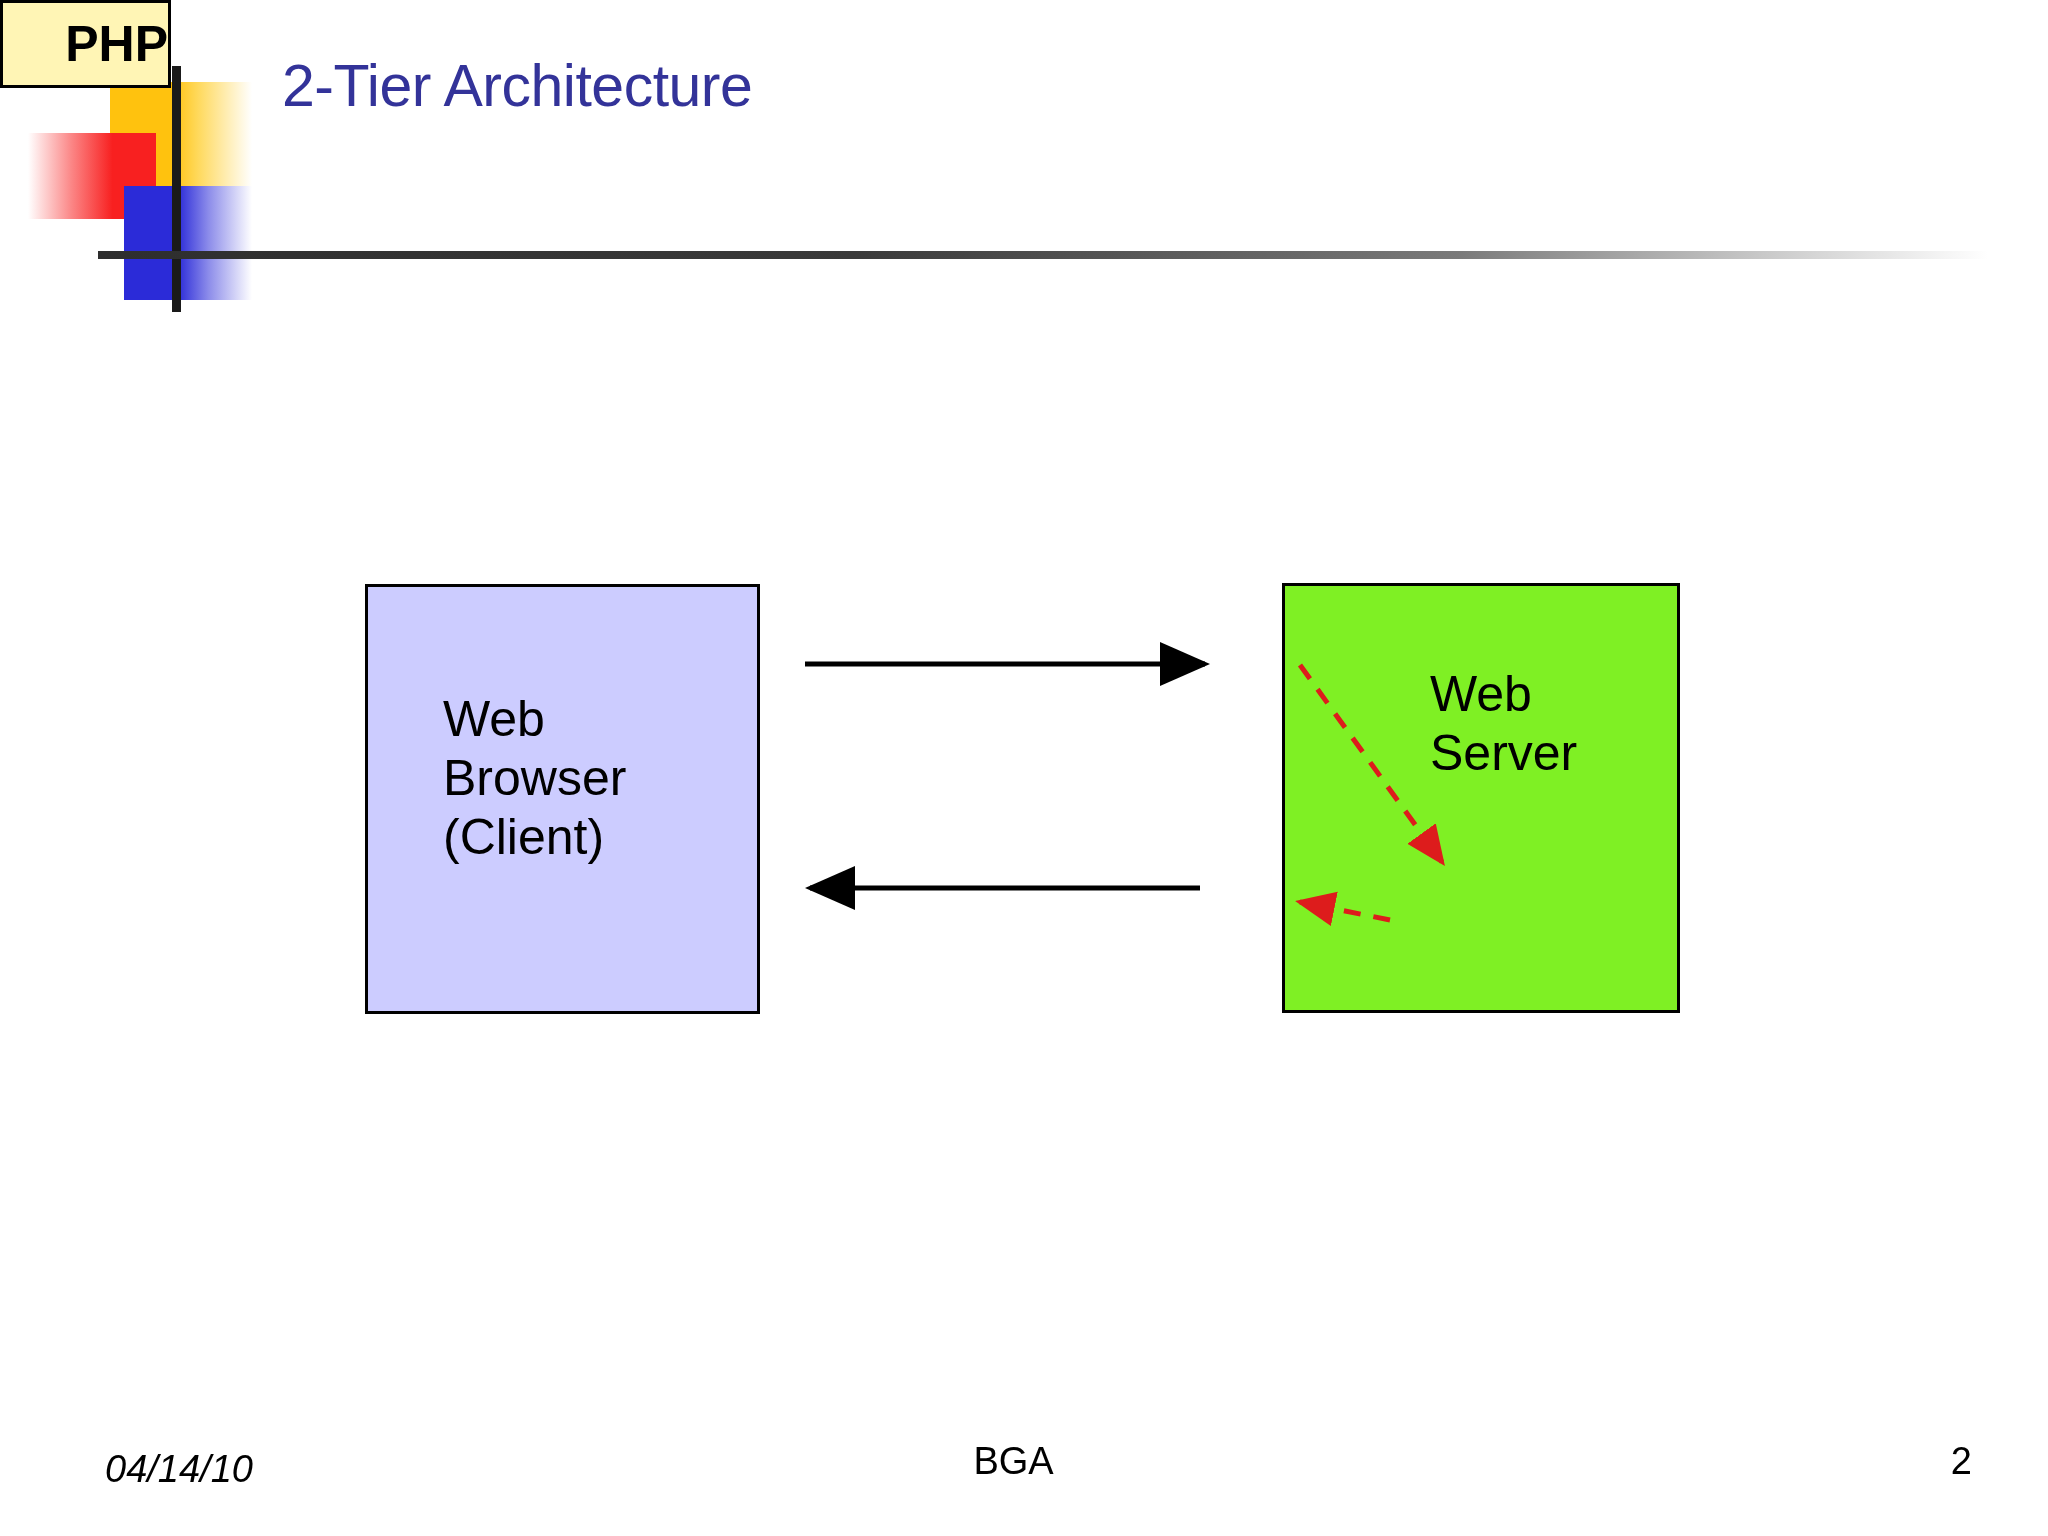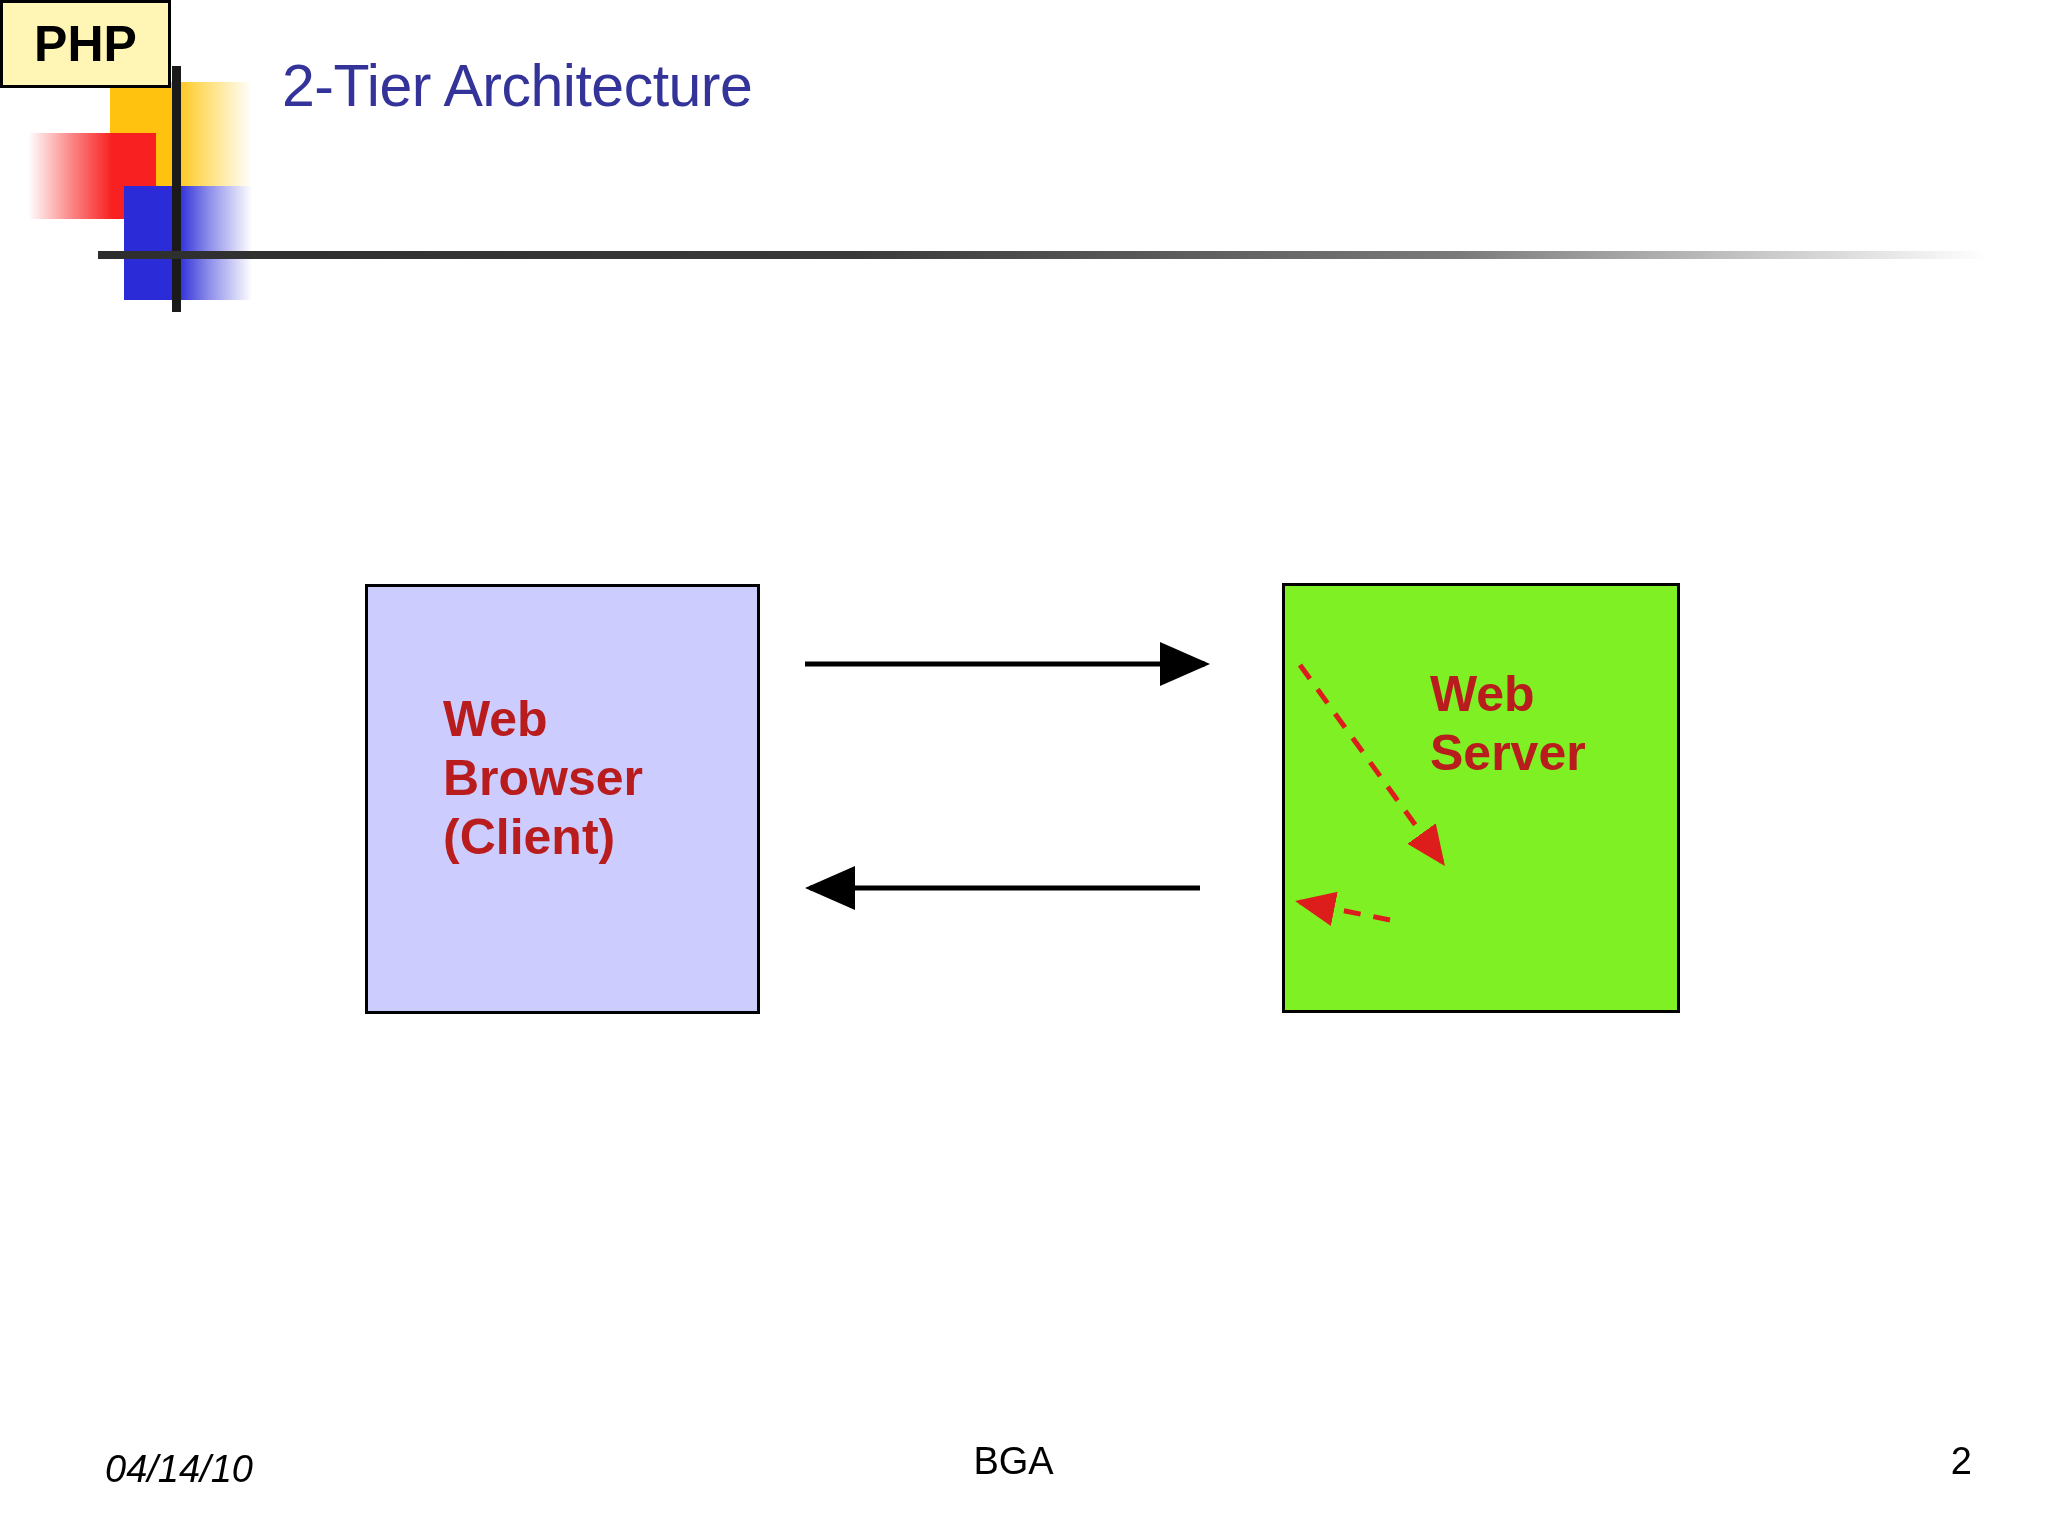--- a/index.html
+++ b/index.html
@@ -116,27 +116,27 @@
   }
   .node-php {
     left: 1400px;
     top: 888px;
     width: 165px;
     height: 82px;
     background: #FFF5B5;
     border: 3px solid #000000;
     display: flex;
     align-items: center;
-    justify-content: center;
+    justify-content: flex-end;
   }
 
   .node-label {
     position: absolute;
-    font-weight: bold;
-    color: #b91c1c;
+    font-weight: normal;
+    color: #000000;
     font-size: 50px;
     line-height: 1.18;
     white-space: pre-line;
   }
   .label-browser {
     left: 443px;
     top: 690px;
     text-align: left;
   }
   .label-server {

